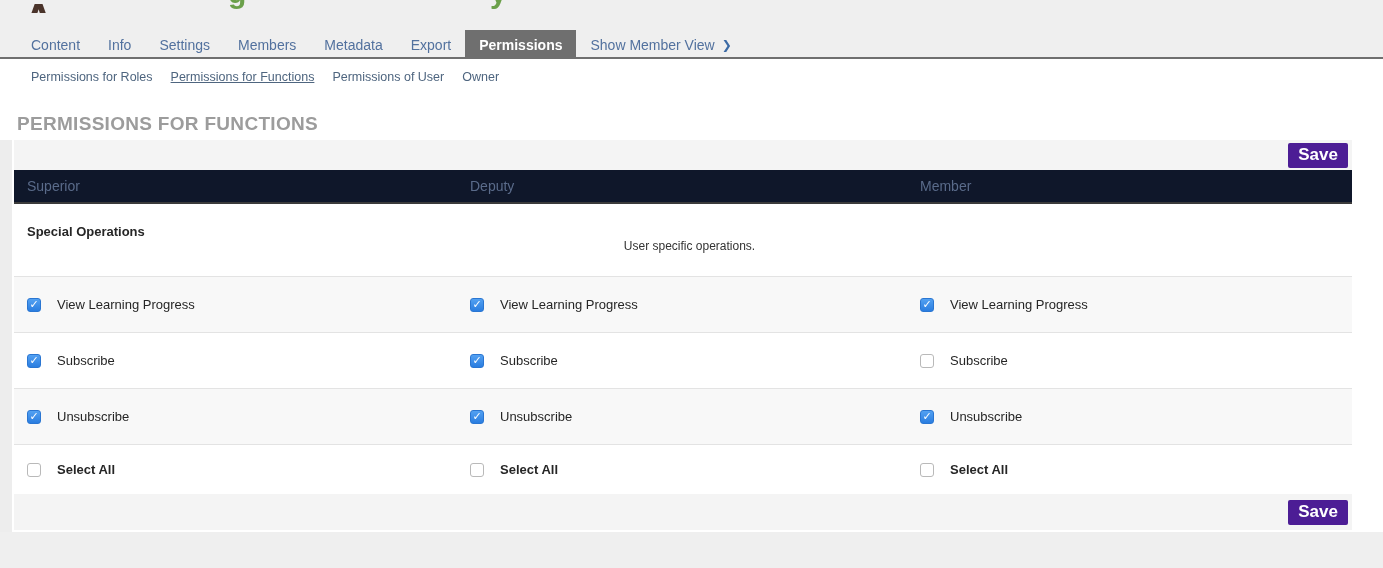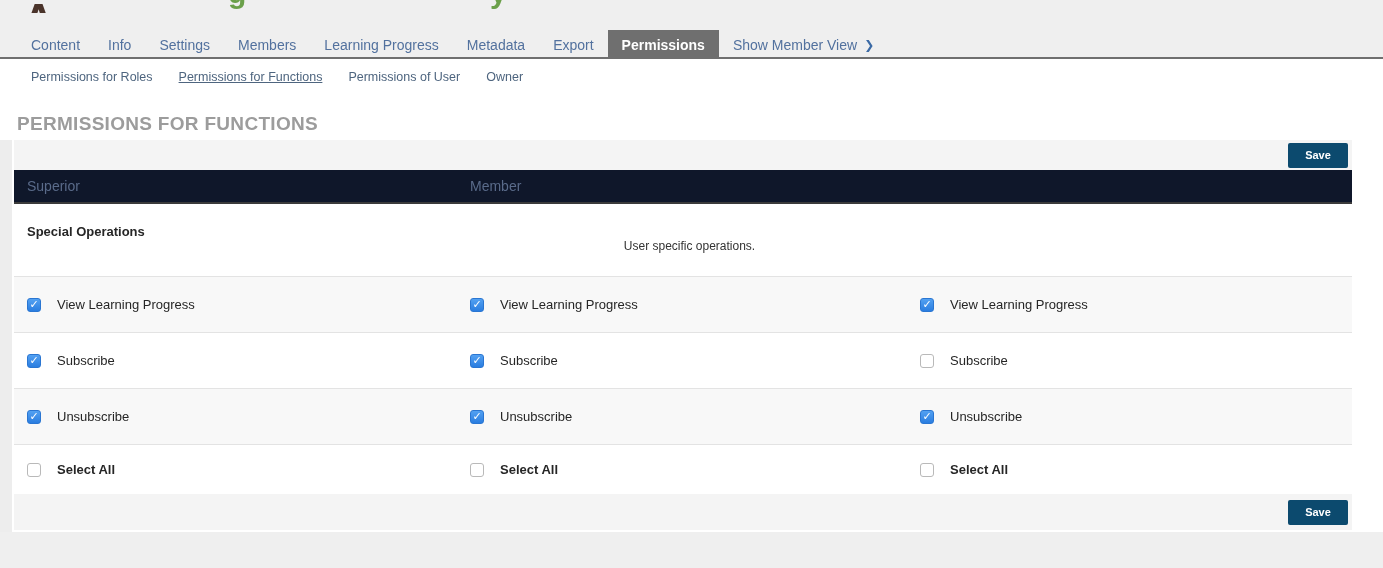--- a/index.html
+++ b/index.html
@@ -61,21 +61,21 @@
   .tab .chevron {
     margin-left: 7px;
     font-size: 12px;
     font-weight: bold;
     color: #3b6aa5;
   }
 
   
   .subtab-bar {
     position: absolute; left: 22px; top: 65px; height: 24px;
-    display: flex; align-items: center; gap: 8px;
+    display: flex; align-items: center;
   }
   .subtab {
     padding: 0 9px;
     font-size: 12.5px;
     color: #4e657f;
     cursor: pointer;
     white-space: nowrap;
   }
   .subtab.active { text-decoration: underline; }
 
@@ -104,24 +104,24 @@
   }
   .toolbar {
     height: 30px;
     background: #f4f4f4;
     display: flex; align-items: center; justify-content: flex-end;
     padding-right: 4px;
   }
   .toolbar.bottom { height: 36px; }
   .save-btn {
     width: 60px; height: 25px;
-    background: #0c4a6e;
+    background: #4c1d95;
     color: #ffffff;
     font-weight: bold;
-    font-size: 11px;
+    font-size: 17px;
     border: none; border-radius: 2px;
     cursor: pointer;
     font-family: inherit;
   }
   .col-grid {
     display: grid;
     grid-template-columns: 443px 450px 1fr;
     padding-left: 13px;
   }
   .header-row {
@@ -196,23 +196,20 @@
       <div class="tab">
         <span>Info</span>
       </div>
       <div class="tab">
         <span>Settings</span>
       </div>
       <div class="tab">
         <span>Members</span>
       </div>
       <div class="tab">
-        <span>Learning Progress</span>
-      </div>
-      <div class="tab">
         <span>Metadata</span>
       </div>
       <div class="tab">
         <span>Export</span>
       </div>
       <div class="tab active">
         <span>Permissions</span>
       </div>
       <div class="tab">
         <span>Show Member View</span>
@@ -234,20 +231,21 @@
 <div class="bottom-area"></div>
 
 <div class="perm-table">
 
   <div class="toolbar">
     <button class="save-btn">Save</button>
   </div>
 
   <div class="col-grid header-row">
     <div class="col-head">Superior</div>
+    <div class="col-head">Deputy</div>
     <div class="col-head">Member</div>
   </div>
 
   <div class="section-row">
     <div class="section-title">Special Operations</div>
     <div class="section-desc">User specific operations.</div>
   </div>
 
   <div id="perm-rows">
       <div class="col-grid perm-row odd">

